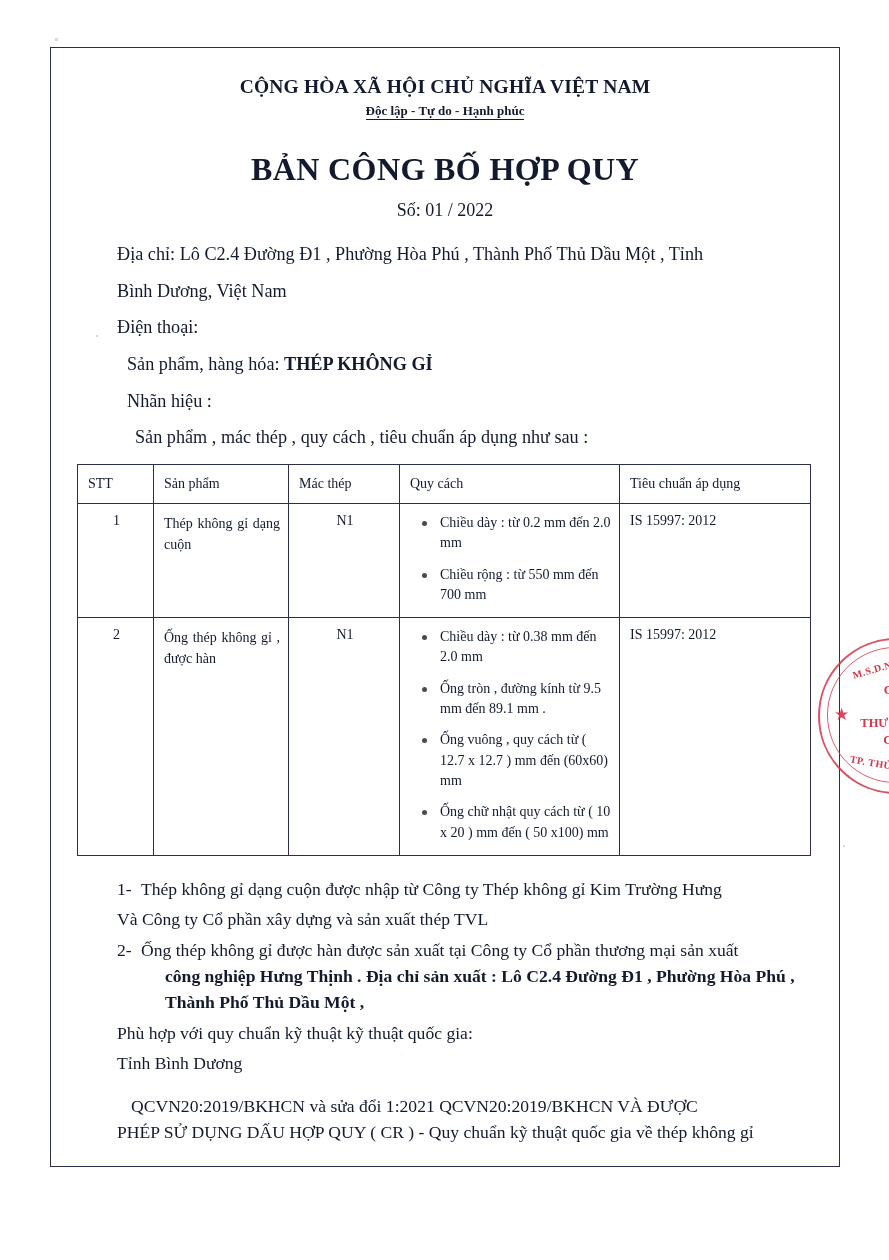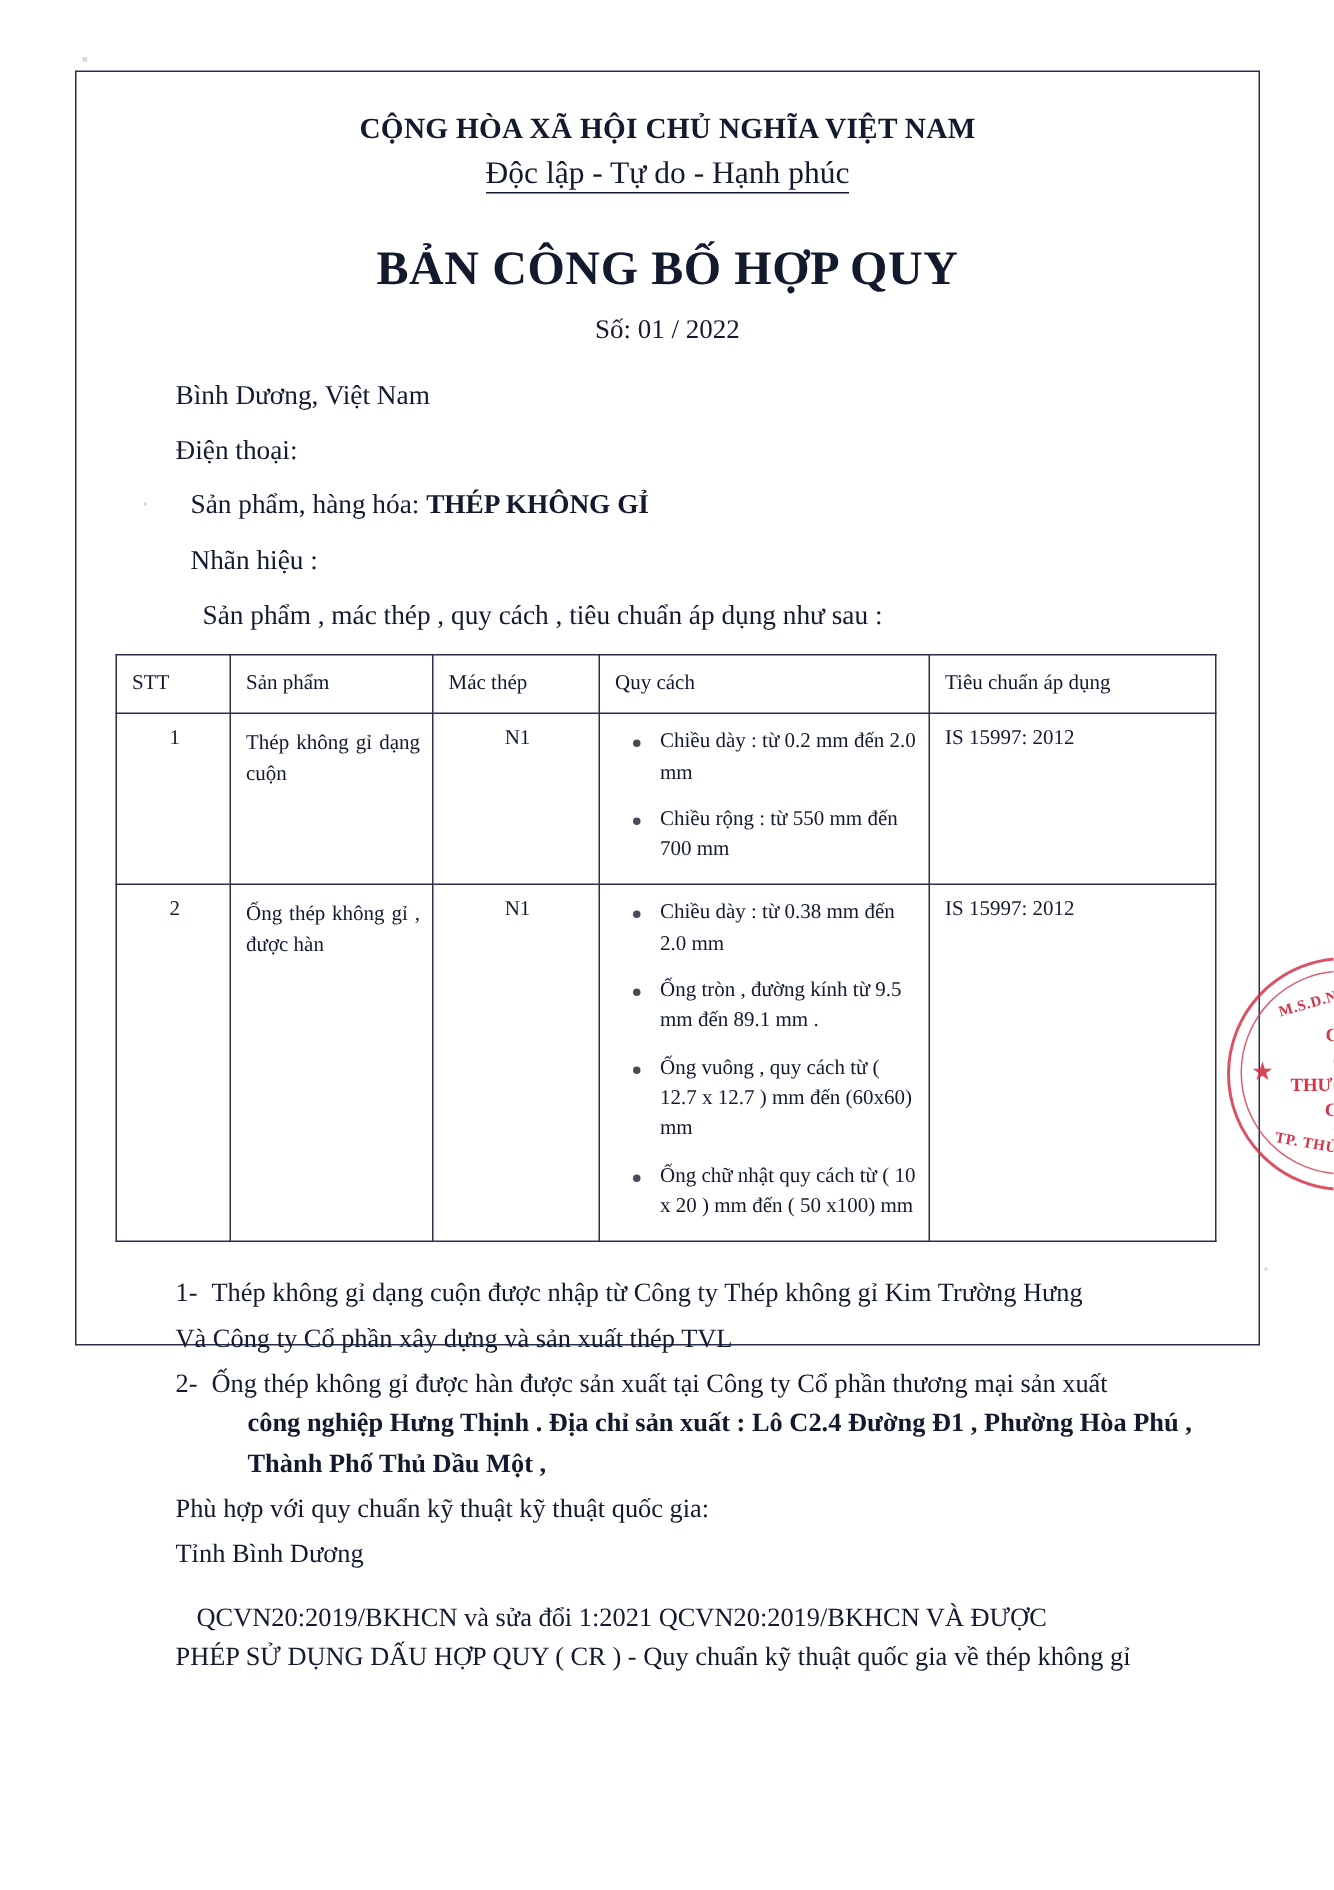--- a/index.html
+++ b/index.html
@@ -15,21 +15,21 @@
     color: #131a2e;
     overflow: hidden;
   }
 
   
   .page-frame {
     position: absolute;
     left: 50px;
     top: 47px;
     width: 790px;
-    height: 850px;
+    height: 1120px;
     border: 1.6px solid #2b2f4a;
     box-sizing: border-box;
     background: #fff;
   }
 
   .inner {
     position: absolute;
     left: 14px;
     top: 10px;
     right: 14px;
@@ -39,22 +39,22 @@
   
   .nat-title {
     text-align: center;
     font-weight: bold;
     font-size: 19.5px;
     letter-spacing: 0.2px;
     margin-top: 18px;
   }
   .nat-sub {
     text-align: center;
-    font-weight: normal;
-    font-size: 21px;
+    font-weight: bold;
+    font-size: 13px;
     margin-top: 5px;
   }
   .nat-sub span {
     border-bottom: 1.4px solid #131a2e;
     padding-bottom: 1px;
   }
 
   .doc-title {
     text-align: center;
     font-weight: bold;
@@ -234,20 +234,24 @@
 <div class="page-frame">
   <div class="inner">
 
     <div class="nat-title">CỘNG HÒA XÃ HỘI CHỦ NGHĨA VIỆT NAM</div>
     <div class="nat-sub"><span>Độc lập - Tự do - Hạnh phúc</span></div>
 
     <div class="doc-title">BẢN CÔNG BỐ HỢP QUY</div>
     <div class="doc-number">Số: 01 / 2022</div>
 
     <div class="intro">
+      <p>
+        <span>Địa chỉ:</span>
+        <span>Lô C2.4 Đường Đ1 , Phường Hòa Phú , Thành Phố Thủ Dầu Một , Tỉnh</span>
+      </p>
       <p>Bình Dương, Việt Nam</p>
       <p>Điện thoại:</p>
       <p class="indent-1">
         <span>Sản phẩm, hàng hóa:</span>
         <span class="bold">THÉP KHÔNG GỈ</span>
       </p>
       <p class="indent-1">Nhãn hiệu :</p>
       <p class="indent-2">Sản phẩm , mác thép , quy cách , tiêu chuẩn áp dụng như sau :</p>
     </div>
 

